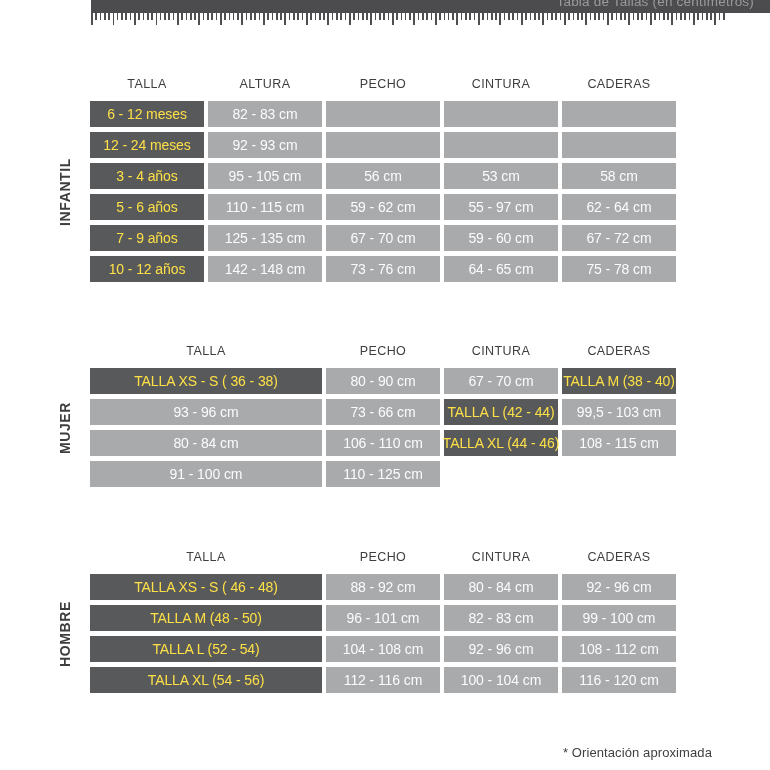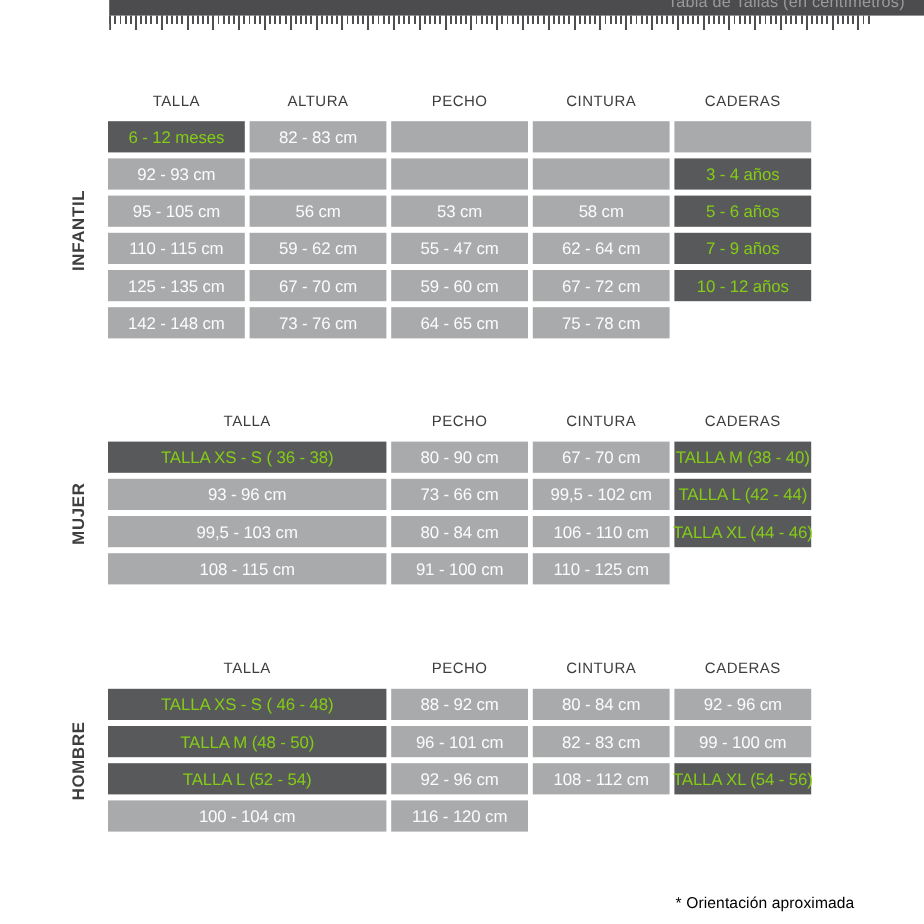--- a/index.html
+++ b/index.html
@@ -39,21 +39,21 @@
     grid-template-rows:24px repeat(4, 26px);
   }
   .col-header {
     display:flex; align-items:center; justify-content:center;
     font-size:12.5px; letter-spacing:0.4px; color:#3e3e40; font-weight:400;
   }
   .cell {
     display:flex; align-items:center; justify-content:center;
     font-size:14px; letter-spacing:-0.1px; white-space:nowrap;
   }
-  .cell.dark  { background:#58595b; color:#84cc16; }
+  .cell.dark  { background:#58595b; color:#fde047; }
   .cell.light { background:#a9aaac; color:#fcfcfd; }
 
   
   .cat-label {
     position:absolute; left:52px; width:26px;
     display:flex; align-items:center; justify-content:center;
   }
   .cat-label span {
     transform:rotate(-90deg); white-space:nowrap;
     font-size:14px; font-weight:bold; letter-spacing:0.6px; color:#3e3e40;
@@ -62,21 +62,21 @@
   .cat-mujer    { top:368px; height:119px; }
   .cat-hombre   { top:574px; height:119px; }
 
   .tb-infantil { top:72px; }
   .tb-mujer    { top:339px; }
   .tb-hombre   { top:545px; }
 
   
   .footnote {
     position:absolute; right:58px; top:745px;
-    font-size:13px; color:#000000; letter-spacing:0.1px;
+    font-size:13px; color:#404040; letter-spacing:0.1px;
   }
 </style>
 </head>
 <body>
 
 <div class="page">
 
   <div class="topbar">
     <span class="topbar-title">Tabla de Tallas (en centímetros)</span>
   </div>
@@ -92,35 +92,36 @@
       <div class="col-header">PECHO</div>
       <div class="col-header">CINTURA</div>
       <div class="col-header">CADERAS</div>
 
       <div class="cell dark">6 - 12 meses</div>
       <div class="cell light">82 - 83 cm</div>
       <div class="cell light"></div>
       <div class="cell light"></div>
       <div class="cell light"></div>
 
+      <div class="cell dark">12 - 24 meses</div>
       <div class="cell light">92 - 93 cm</div>
       <div class="cell light"></div>
       <div class="cell light"></div>
       <div class="cell light"></div>
 
       <div class="cell dark">3 - 4 años</div>
       <div class="cell light">95 - 105 cm</div>
       <div class="cell light">56 cm</div>
       <div class="cell light">53 cm</div>
       <div class="cell light">58 cm</div>
 
       <div class="cell dark">5 - 6 años</div>
       <div class="cell light">110 - 115 cm</div>
       <div class="cell light">59 - 62 cm</div>
-      <div class="cell light">55 - 47 cm</div>
+      <div class="cell light">55 - 97 cm</div>
       <div class="cell light">62 - 64 cm</div>
 
       <div class="cell dark">7 - 9 años</div>
       <div class="cell light">125 - 135 cm</div>
       <div class="cell light">67 - 70 cm</div>
       <div class="cell light">59 - 60 cm</div>
       <div class="cell light">67 - 72 cm</div>
 
       <div class="cell dark">10 - 12 años</div>
       <div class="cell light">142 - 148 cm</div>
@@ -140,21 +141,20 @@
       <div class="col-header">CINTURA</div>
       <div class="col-header">CADERAS</div>
 
       <div class="cell dark">TALLA XS - S ( 36 - 38)</div>
       <div class="cell light">80 - 90 cm</div>
       <div class="cell light">67 - 70 cm</div>
 
       <div class="cell dark">TALLA M (38 - 40)</div>
       <div class="cell light">93 - 96 cm</div>
       <div class="cell light">73 - 66 cm</div>
-      <div class="cell light">99,5 - 102 cm</div>
 
       <div class="cell dark">TALLA L (42 - 44)</div>
       <div class="cell light">99,5 - 103 cm</div>
       <div class="cell light">80 - 84 cm</div>
       <div class="cell light">106 - 110 cm</div>
 
       <div class="cell dark">TALLA XL (44 - 46)</div>
       <div class="cell light">108 - 115 cm</div>
       <div class="cell light">91 - 100 cm</div>
       <div class="cell light">110 - 125 cm</div>
@@ -175,24 +175,26 @@
       <div class="cell light">88 - 92 cm</div>
       <div class="cell light">80 - 84 cm</div>
       <div class="cell light">92 - 96 cm</div>
 
       <div class="cell dark">TALLA M (48 - 50)</div>
       <div class="cell light">96 - 101 cm</div>
       <div class="cell light">82 - 83 cm</div>
       <div class="cell light">99 - 100 cm</div>
 
       <div class="cell dark">TALLA L (52 - 54)</div>
+      <div class="cell light">104 - 108 cm</div>
       <div class="cell light">92 - 96 cm</div>
       <div class="cell light">108 - 112 cm</div>
 
       <div class="cell dark">TALLA XL (54 - 56)</div>
+      <div class="cell light">112 - 116 cm</div>
       <div class="cell light">100 - 104 cm</div>
       <div class="cell light">116 - 120 cm</div>
     </div>
   </section>
 
   <div class="footnote">* Orientación aproximada</div>
 
 </div>
 
 </body></html>

